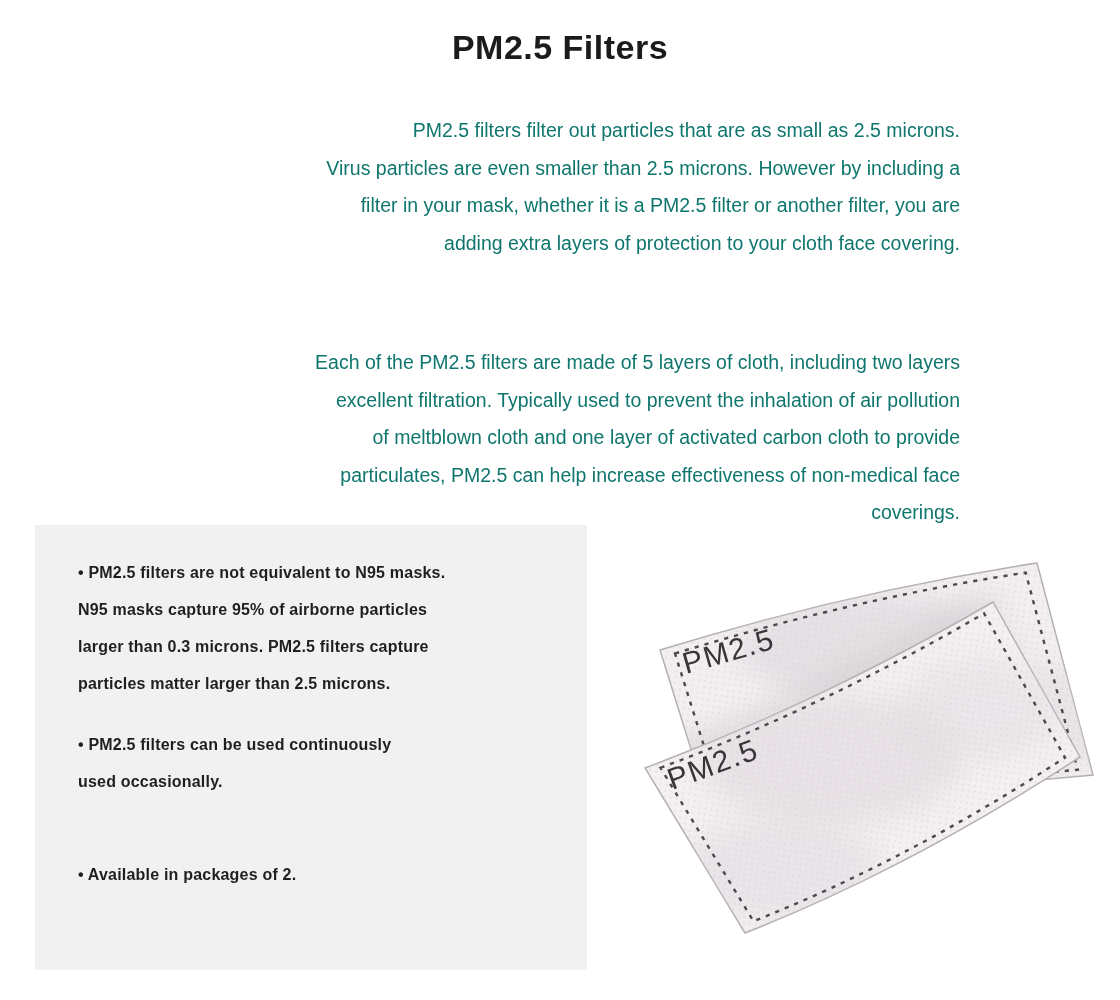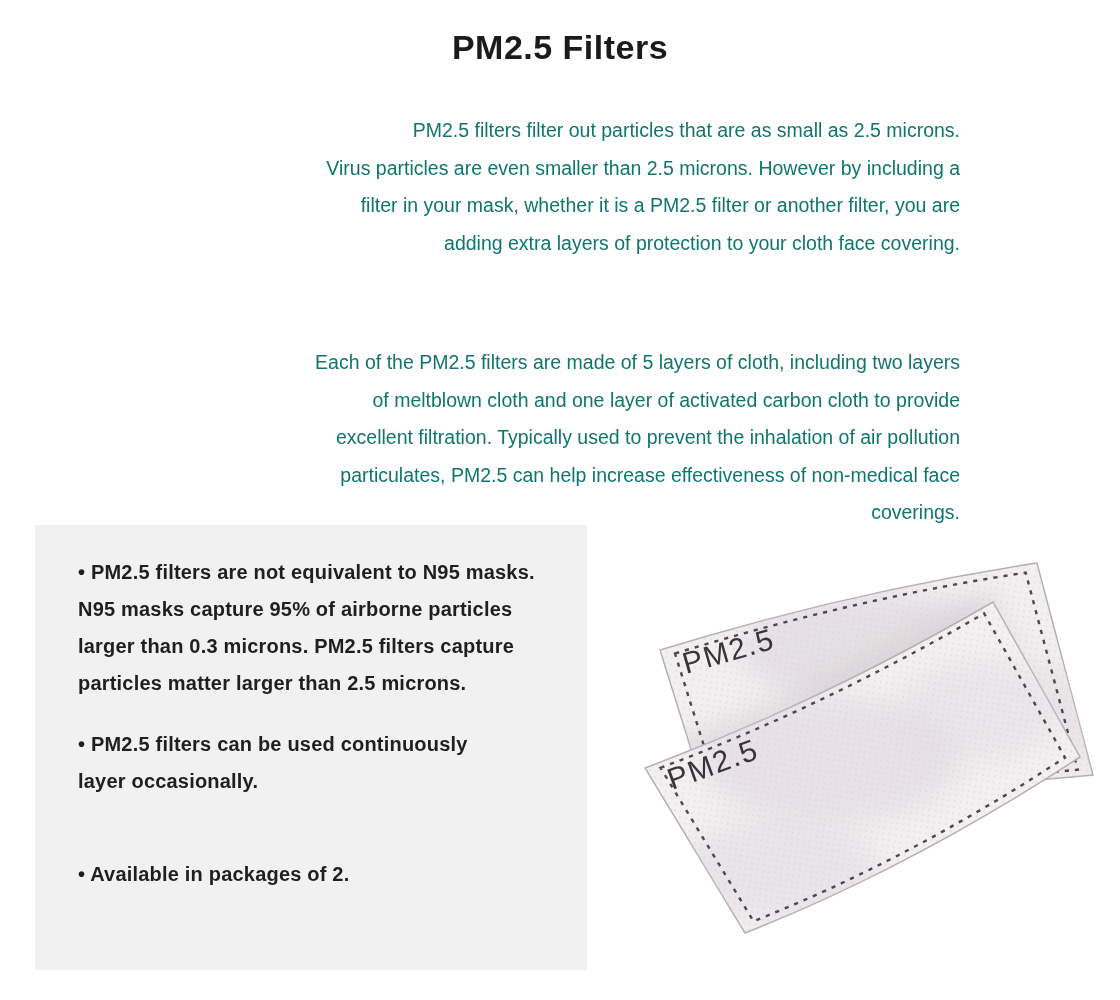--- a/index.html
+++ b/index.html
@@ -39,21 +39,21 @@
   .panel {
     position: absolute;
     left: 35px;
     top: 525px;
     width: 552px;
     height: 445px;
     background: #f2f1f1;
     padding: 29px 28px 0 43px;
   }
   .bullet {
-    font-size: 20px;
+    font-size: 16px;
     font-weight: bold;
     color: #1f1f1f;
     letter-spacing: 0.2px;
   }
   .bullet .line { display: block; line-height: 37px; }
   .bullet-2 { margin-top: 24px; }
   .bullet-3 { margin-top: 56px; }
   .image-wrap {
     position: absolute;
     left: 620px;
@@ -72,36 +72,36 @@
 
   <div class="intro intro-1">
     <span class="line">PM2.5 filters filter out particles that are as small as 2.5 microns.</span>
     <span class="line">Virus particles are even smaller than 2.5 microns. However by including a</span>
     <span class="line">filter in your mask, whether it is a PM2.5 filter or another filter, you are</span>
     <span class="line">adding extra layers of protection to your cloth face covering.</span>
   </div>
 
   <div class="intro intro-2">
     <span class="line">Each of the PM2.5 filters are made of 5 layers of cloth, including two layers</span>
+    <span class="line">excellent filtration. Typically used to prevent the inhalation of air pollution</span>
     <span class="line">of meltblown cloth and one layer of activated carbon cloth to provide</span>
-    <span class="line">excellent filtration. Typically used to prevent the inhalation of air pollution</span>
     <span class="line">particulates, PM2.5 can help increase effectiveness of non-medical face</span>
     <span class="line">coverings.</span>
   </div>
 
   <div class="panel">
     <p class="bullet bullet-1">
       <span class="line">• PM2.5 filters are not equivalent to N95 masks.</span>
       <span class="line">N95 masks capture 95% of airborne particles</span>
       <span class="line">larger than 0.3 microns. PM2.5 filters capture</span>
       <span class="line">particles matter larger than 2.5 microns.</span>
     </p>
     <p class="bullet bullet-2">
       <span class="line">• PM2.5 filters can be used continuously</span>
-      <span class="line">layer occasionally.</span>
+      <span class="line">used occasionally.</span>
     </p>
     <p class="bullet bullet-3">
       <span class="line">• Available in packages of 2.</span>
     </p>
   </div>
 
   <div class="image-wrap">
     <svg viewBox="0 0 500 420" width="500" height="420" role="img" aria-label="Two PM2.5 filter inserts">
       <defs>
         <pattern id="dots" width="6" height="6" patternUnits="userSpaceOnUse" patternTransform="rotate(8)">

